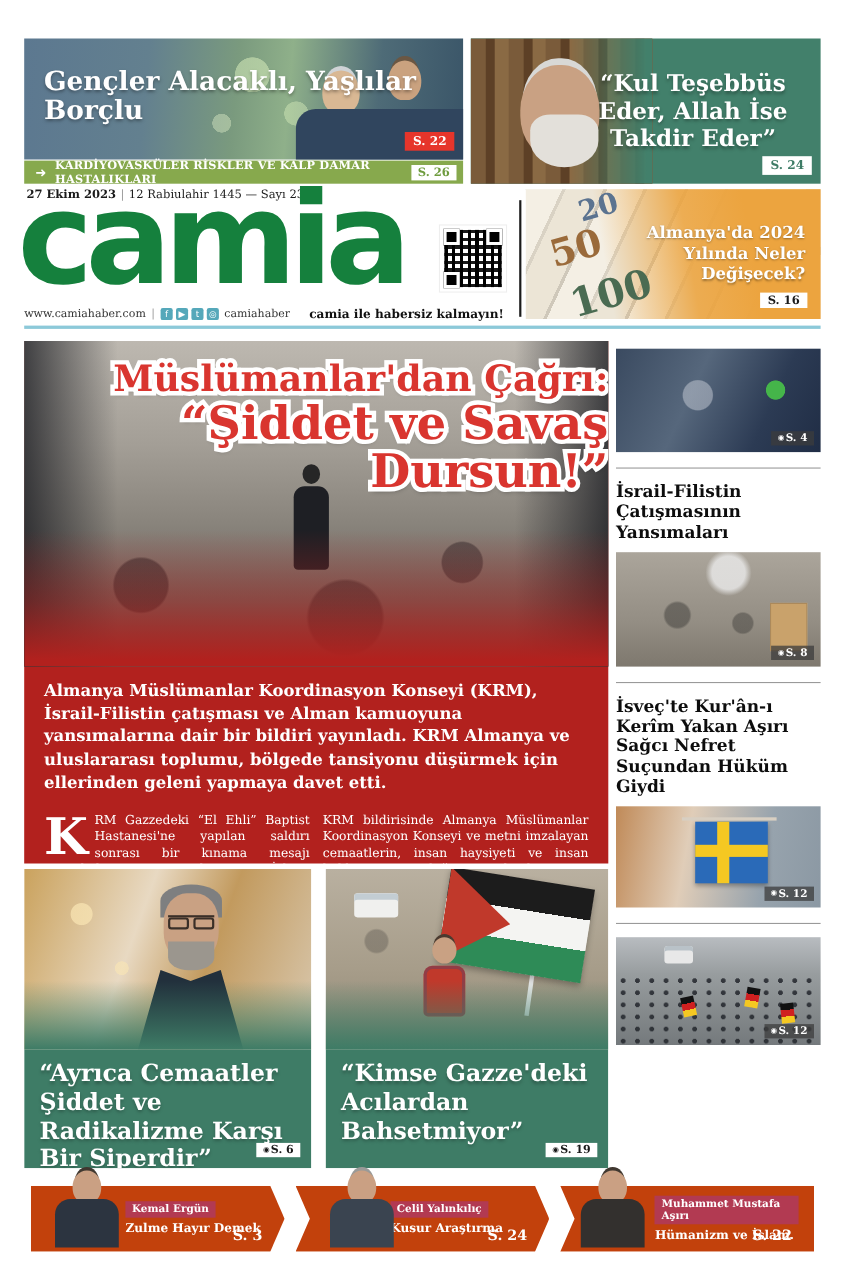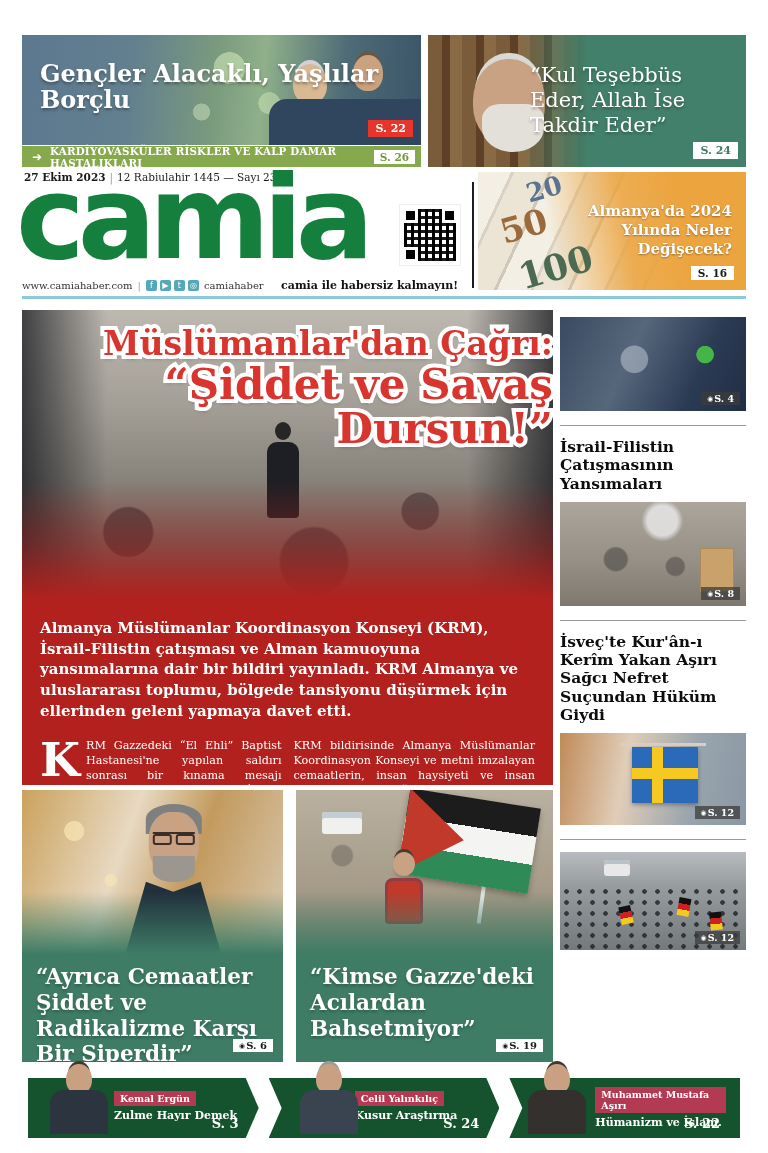--- a/index.html
+++ b/index.html
@@ -37,22 +37,22 @@
   .banner-right .photo { position:absolute; left:0; top:0; width:52%; height:100%;
     background:
       linear-gradient(90deg, transparent 55%, #42806b 97%),
       repeating-linear-gradient(90deg,#7a5b3a 0 14px,#5d4026 14px 22px,#8a6a44 22px 34px),
       #6a5a48; }
   .banner-right .head { position:absolute; left:14%; top:18%; width:72px; height:86px;
     background:#c9a183; border-radius:48% 48% 46% 46%;
     box-shadow:0 -8px 0 -2px #d8d8d6; }
   .banner-right .beard { position:absolute; left:17%; top:52%; width:62px; height:48px;
     background:#e3e0da; border-radius:30% 30% 50% 50%; }
-  .banner-right h3 { position:absolute; right:16px; top:28px; width:200px; text-align:left;
-    color:#fff; font-size:21px; line-height:1.2; font-weight:normal; text-shadow:0 2px 3px rgba(0,0,0,.3); }
+  .banner-right h3 { position:absolute; right:16px; top:28px; width:200px; text-align:center;
+    color:#fff; font-size:21px; line-height:1.2; font-weight:bold; text-shadow:0 2px 3px rgba(0,0,0,.3); }
 
   
   .dateline { left:24px; top:171px; font-size:10.5px; color:#1a1a1a; font-family:"DejaVu Serif",serif; }
   .dateline b { font-weight:bold; }
   .dateline .sep { color:#999; margin:0 4px; }
   .logo { left:16px; top:160px; font-family:"DejaVu Sans","Liberation Sans",sans-serif;
     font-weight:bold; font-size:116px; letter-spacing:-7px; color:#15803d; line-height:1; }
   .qr { left:399px; top:204px; width:62px; height:62px; background:#fff; border:1px solid #eee; padding:4px; }
   .qr .cells { width:100%; height:100%; position:relative;
     background:
@@ -196,21 +196,21 @@
     clip-path:polygon(0 0, 46% 50%, 0 100%); }
   .fpole { position:absolute; right:64px; top:14px; width:4px; height:120px; background:#e8e8e8; transform:rotate(8deg); }
   .child { position:absolute; left:86px; top:62px; width:44px; height:96px; }
   .child .ch { width:22px; height:24px; background:#c9a183; border-radius:50%; margin:0 auto;
     box-shadow:0 -4px 0 -1px #4a3b30; }
   .child .cb { width:38px; height:46px; background:#c0392b; border-radius:8px 8px 4px 4px; margin:2px auto 0;
     box-shadow:inset 0 0 0 3px rgba(60,70,120,.35); }
 
   
   .colbar { left:28px; top:1078px; width:712px; height:60px; display:flex; gap:10px; }
-  .seg { position:relative; flex:1; background:#14532d; padding:9px 14px 0 86px; }
+  .seg { position:relative; flex:1; background:#c2410c; padding:9px 14px 0 86px; }
   .seg.mid { clip-path:polygon(0 0, calc(100% - 13px) 0, 100% 50%, calc(100% - 13px) 100%, 0 100%, 13px 50%); }
   .seg.first { clip-path:polygon(0 0, calc(100% - 13px) 0, 100% 50%, calc(100% - 13px) 100%, 0 100%); }
   .seg.last { clip-path:polygon(0 0, 100% 0, 100% 100%, 0 100%, 13px 50%); }
   .name-badge { display:inline-block; background:#b23a52; color:#fff; font-size:9.5px; font-weight:bold;
     padding:2px 6px; margin-bottom:3px; }
   .topic { color:#fff; font-size:11px; font-weight:bold; }
   .seg-page { position:absolute; right:20px; bottom:7px; color:#fff; font-size:13px; font-weight:bold; }
   .person { position:absolute; width:58px; height:76px; top:1064px; z-index:5; }
   .p1 { left:50px; } .p2 { left:300px; } .p3 { left:528px; }
   .person .p-head { width:26px; height:30px; border-radius:50% 50% 45% 45%; background:#caa083; margin:0 auto;

